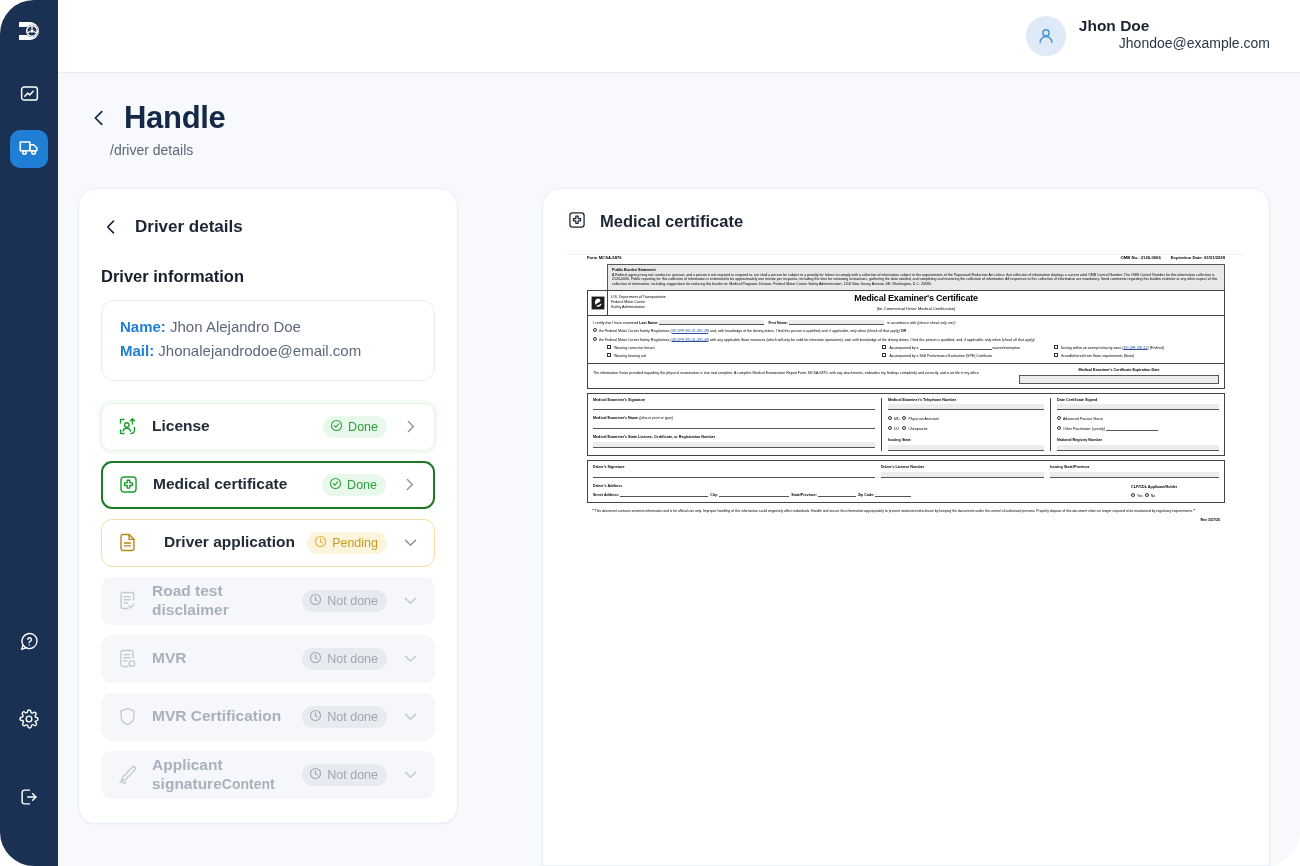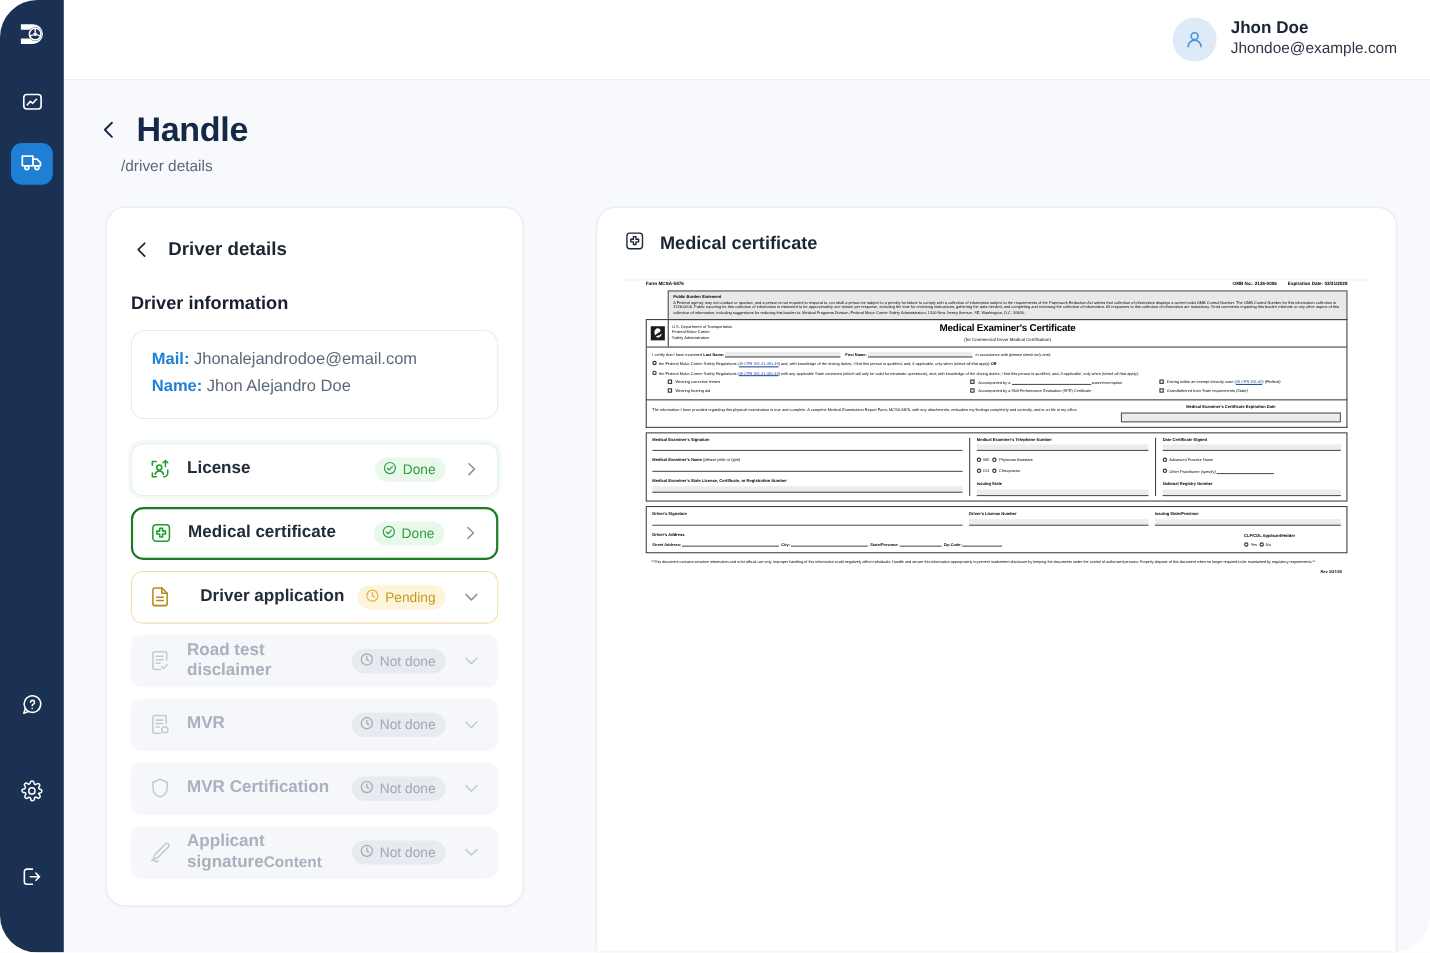--- a/index.html
+++ b/index.html
@@ -64,41 +64,41 @@
   .avatar {
     width: 40px; height: 40px; border-radius: 50%;
     background: #deeaf7;
     display: flex; align-items: center; justify-content: center;
   }
   .user-name {
     font-size: 15.5px; font-weight: bold; color: #1b2533;
     line-height: 1.25;
   }
   .user-mail {
-    font-size: 14px; color: #2b3746; line-height: 1.25;
+    font-size: 14px; color: #2b3746; line-height: 1.25; margin-left: 40px;
   }
 
   
   .page-head {
     position: absolute; left: 88px; top: 100px;
   }
   .page-title-row { display: flex; align-items: center; gap: 14px; }
   .back-arrow { cursor: pointer; display: flex; align-items: center; }
   .page-title {
     font-size: 31px; font-weight: bold; color: #142847;
     letter-spacing: -0.3px;
   }
   .breadcrumb {
     margin-top: 6px; margin-left: 22px;
     font-size: 14px; color: #5b6878;
   }
 
   
   .left-card {
-    position: absolute; left: 96px; top: 188px;
+    position: absolute; left: 78px; top: 188px;
     width: 380px; height: 636px;
     background: #ffffff;
     border: 1px solid #e7eef6;
     border-radius: 18px;
     box-shadow: 0 1px 3px rgba(20,40,71,0.035);
     padding: 18px 22px 0 22px;
     overflow: hidden;
   }
   .card-head {
     display: flex; align-items: center; gap: 14px;
@@ -402,26 +402,26 @@
           <path d="M15 5 L8 12 l7 7"></path>
         </svg>
       </span>
       <div class="card-head-title">Driver details</div>
     </div>
 
     <div class="section-title">Driver information</div>
 
     <div class="info-box">
       <div class="info-line">
+        <b>Name:</b>
+        <span>Jhon Alejandro Doe</span>
+      </div>
+      <div class="info-line">
         <b>Mail:</b>
         <span>Jhonalejandrodoe@email.com</span>
-      </div>
-      <div class="info-line">
-        <b>Name:</b>
-        <span>Jhon Alejandro Doe</span>
       </div>
     </div>
 
     <div class="doc-list" id="doc-list">
         <div class="doc-item done">
           <span class="doc-icon">
             <svg width="21" height="21" viewBox="0 0 24 24" fill="none" stroke="#1b9e2c" stroke-width="1.6" stroke-linecap="round" stroke-linejoin="round">
               <path d="M4 4h4M4 4v4M4 20h4M4 20v-4M20 13v3a4 4 0 0 1-4 4"></path>
               <circle cx="11.2" cy="10.3" r="2.6"></circle>
               <path d="M6.8 17.2a4.6 4.6 0 0 1 8.8 0"></path>

